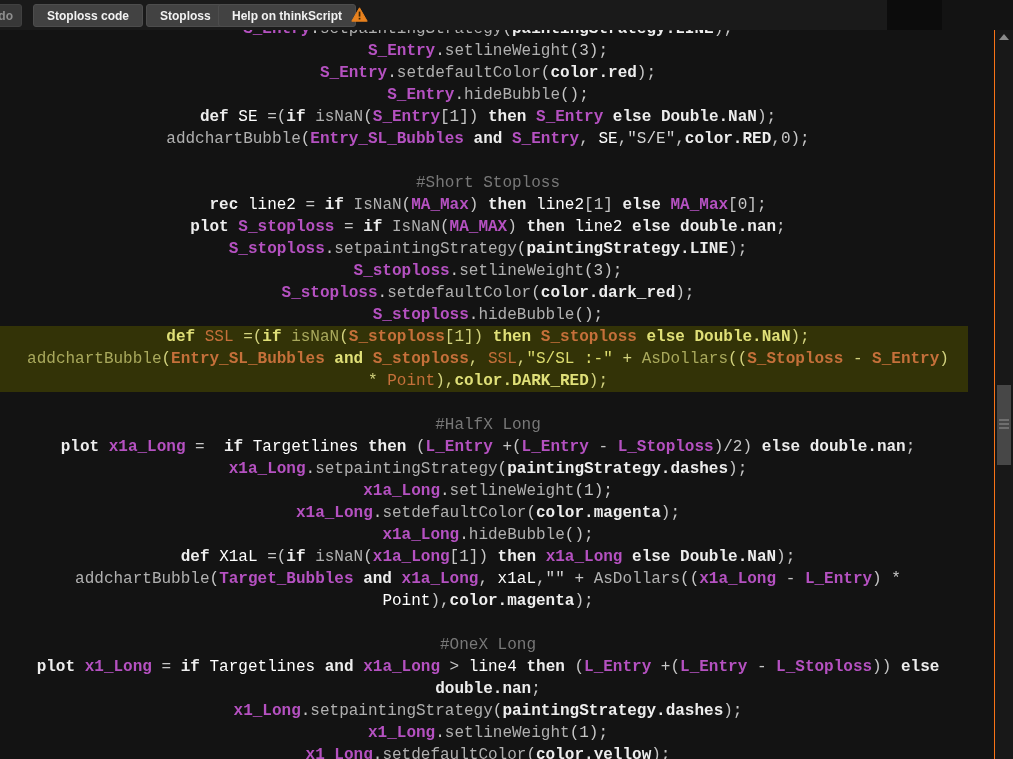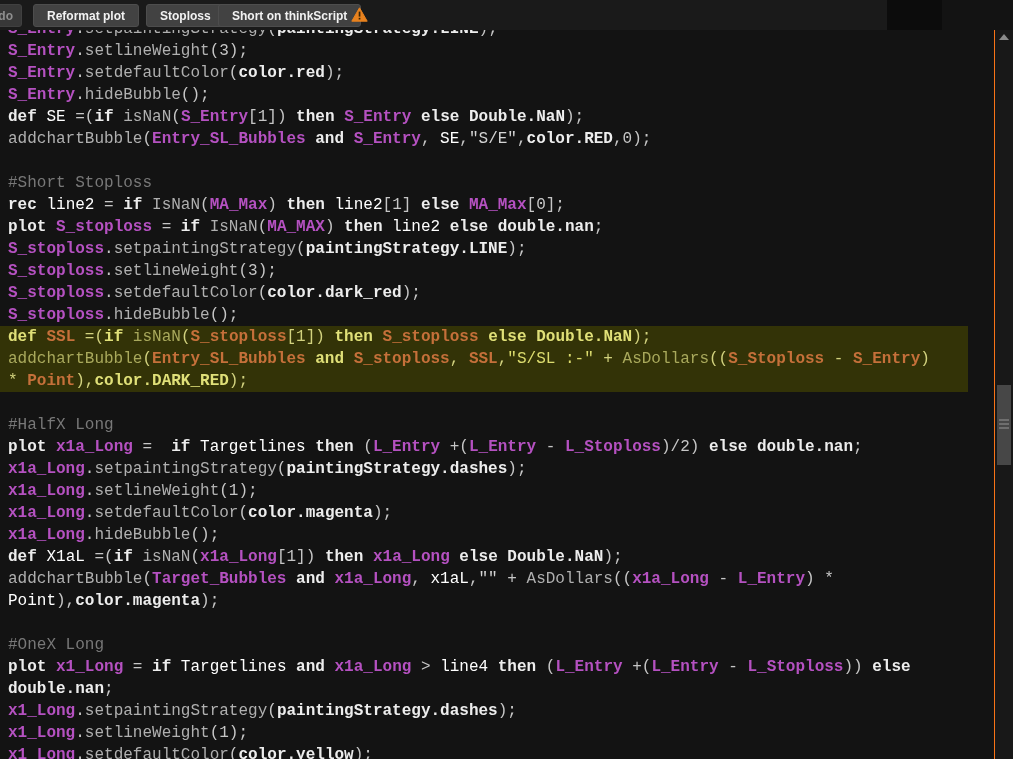--- a/index.html
+++ b/index.html
@@ -17,63 +17,63 @@
   }
   .tb-btn.partial{left:-34px;width:56px;background:#383838;border-color:#404040;color:#8f8f8f;text-align:right;padding:0 8px;}
   .tb-btn.reformat{left:33px;}
   .tb-btn.options{left:146px;}
   .tb-btn.help{left:218px;}
   .warn{position:absolute;left:351px;top:7px;width:17px;height:15px;}
 
   
   .editor{
     position:absolute;top:30px;left:0;width:994px;height:729px;background:#131313;
-    overflow:hidden;border-right:7px solid #f97316;box-sizing:content-box;
+    overflow:hidden;border-right:7px solid #f97316;box-sizing:content-box;text-align:center;
   }
   .code{
     margin-top:-12px;
     font-family:"Liberation Mono","DejaVu Sans Mono",monospace;
     font-size:16px;line-height:22px;white-space:pre;
   }
   .line{height:22px;padding-left:8px;width:960px;}
   .line.hl{background:#333307;}
   
   .kw{color:#ededed;font-weight:bold;}
   .bi{color:#ededed;font-weight:bold;}
   .id{color:#ffffff;}
   .idb{color:#b551c1;font-weight:bold;}
   .fn{color:#b0b0b0;}
   .pl{color:#c6c6c6;}
   .cm{color:#787878;margin-top:44px;}
   .str{color:#d4d4d4;}
   
   .hl .kw,.hl .bi{color:#e0e078;}
-  .hl .id{color:#c5703a;font-weight:bold;}
+  .hl .id{color:#c5703a;}
   .hl .idb{color:#c5703a;}
   .hl .fn{color:#a9a95c;}
   .hl .pl{color:#d2d27e;}
   .hl .str{color:#dcdc6e;}
 
   
   .scrollbar{position:absolute;top:30px;right:0;width:18px;height:729px;background:#181818;}
   .sb-up{position:absolute;top:4px;left:4px;width:0;height:0;
     border-left:5px solid transparent;border-right:5px solid transparent;border-bottom:6px solid #8a8a8a;}
   .sb-thumb{position:absolute;top:355px;left:2px;width:14px;height:80px;background:#474747;}
   .sb-grip{position:absolute;left:2px;top:34px;width:10px;height:2px;background:#6e6e6e;}
   .sb-grip.g2{top:38px;}
   .sb-grip.g3{top:42px;}
 </style>
 </head>
 <body>
 
 <div class="toolbar">
   <button class="tb-btn partial">do</button>
-  <button class="tb-btn reformat">Reformat plot</button>
+  <button class="tb-btn reformat">Stoploss code</button>
   <button class="tb-btn options">Stoploss</button>
-  <button class="tb-btn help">Short on thinkScript</button>
+  <button class="tb-btn help">Help on thinkScript</button>
   <span class="warn">
     <svg width="17" height="15" viewBox="0 0 17 15">
       <path d="M8.5 0.8 L16.2 14.2 L0.8 14.2 Z" fill="#e8821e" stroke="#e8821e" stroke-width="1" stroke-linejoin="round"></path>
       <rect x="7.7" y="4.6" width="1.7" height="5" fill="#3a2505"></rect>
       <rect x="7.7" y="10.8" width="1.7" height="1.7" fill="#3a2505"></rect>
     </svg>
   </span>
   <div class="toolbar-dark-corner"></div>
 </div>
 

